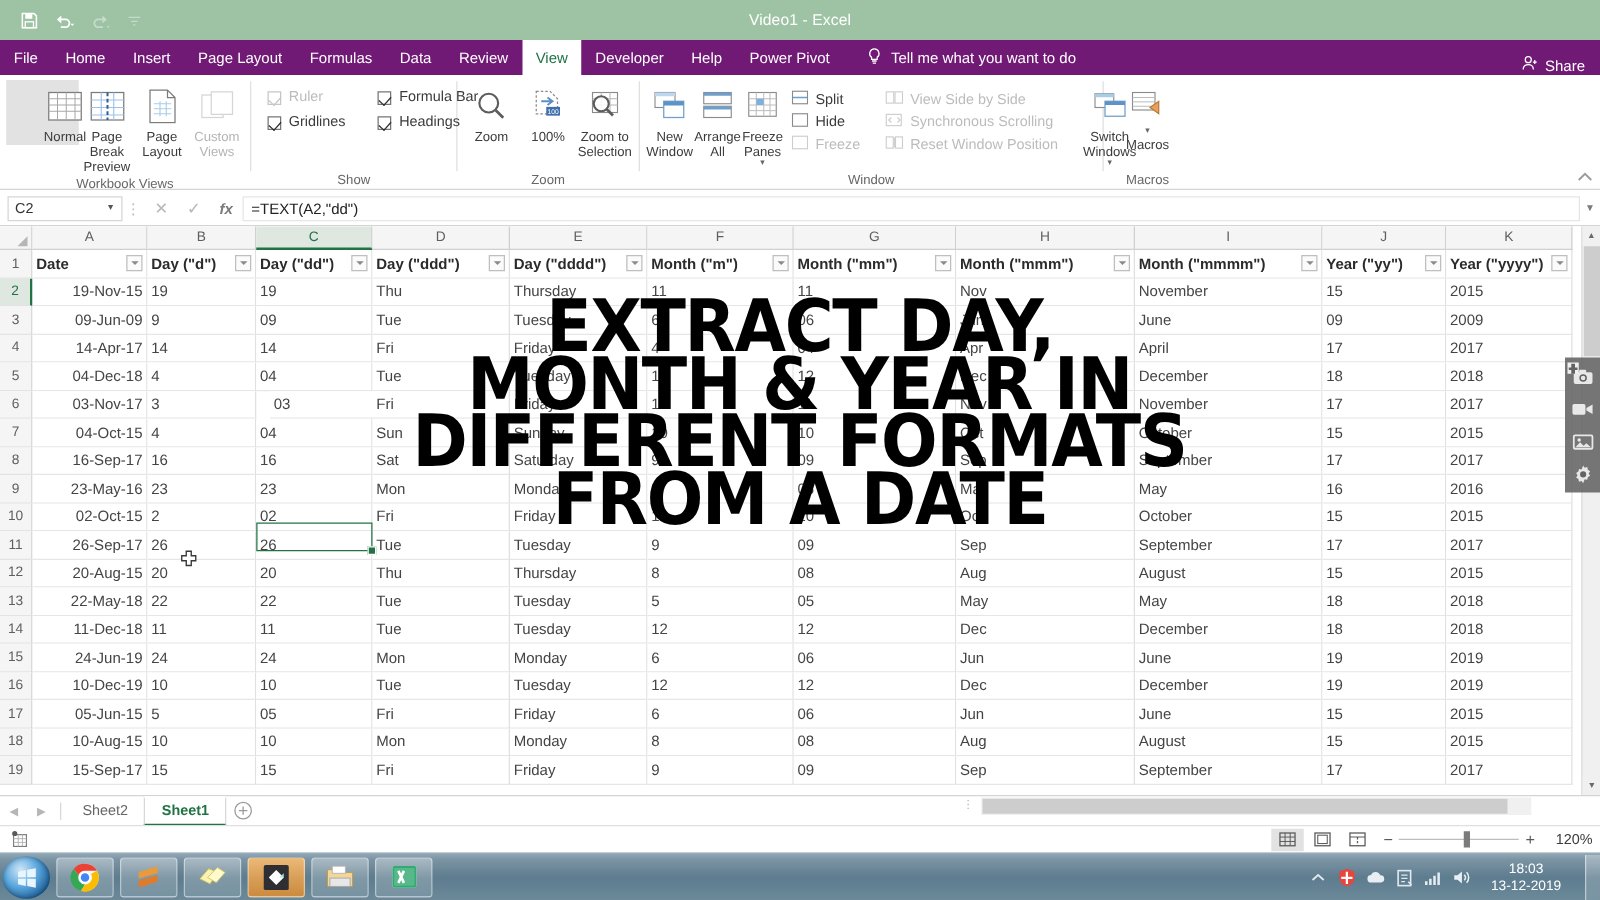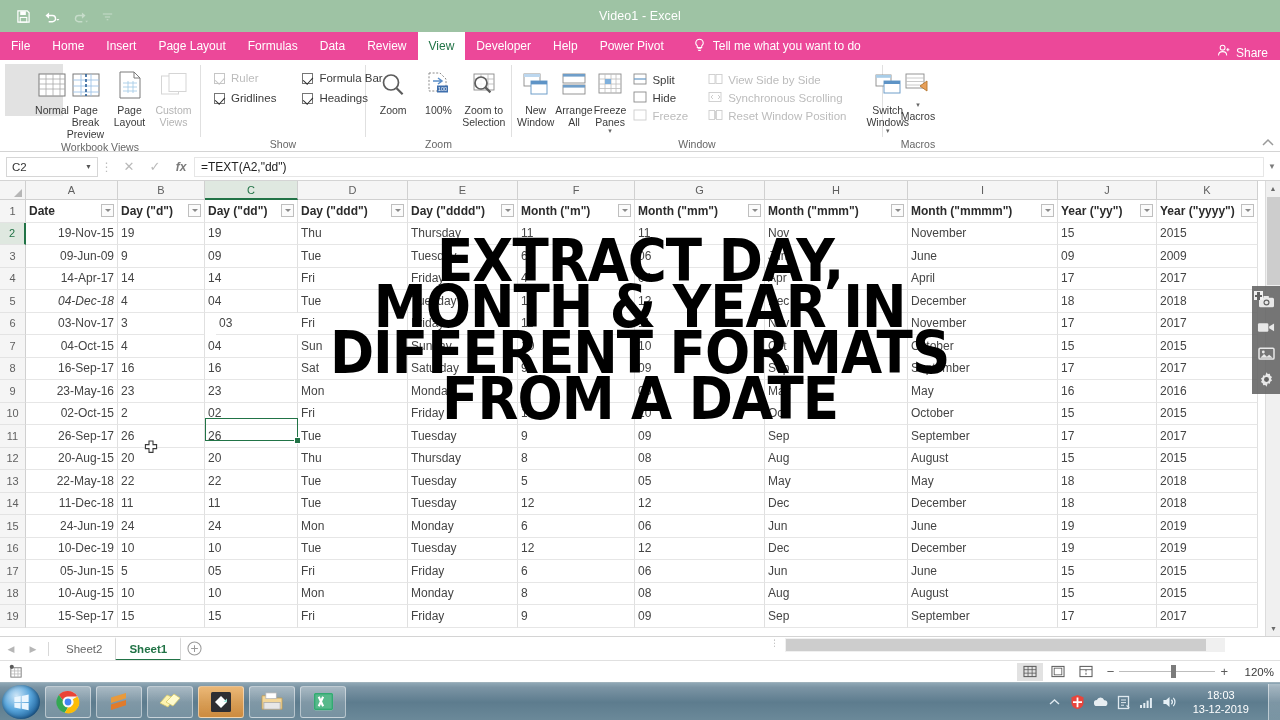--- a/index.html
+++ b/index.html
@@ -33,21 +33,21 @@
   .signin {
     color:#ffffff; font-size:12px; border:1px solid rgba(255,255,255,.75);
     background:rgba(255,255,255,.20);
     padding:2px 11px; margin-right:14px; border-radius:1px; line-height:16px;
   }
   .tb-icon { width:44px; height:32px; display:flex; align-items:center; justify-content:center; color:#fff; }
 
   
   .tabsbar {
     position:absolute; left:0; top:32px; width:1280px; height:28px;
-    background:#ec4899; display:flex; align-items:stretch;
+    background:#701a75; display:flex; align-items:stretch;
   }
   .rtab {
     padding:0 11px; display:flex; align-items:center;
     font-size:12px; color:#ffffff; height:28px; white-space:nowrap;
   }
   .rtab.active { background:#ffffff; color:#217346; }
   .tellme { display:flex; align-items:center; gap:7px; margin-left:18px; color:#ffffff; font-size:12px;}
   .share { position:absolute; right:12px; top:0; height:28px; display:flex; align-items:flex-end; gap:5px; color:#fff; font-size:12px; }
 
   
@@ -694,21 +694,21 @@
           <div class="gcell" style="left: 272px; width: 110px;">Fri</div>
           <div class="gcell" style="left: 382px; width: 110px;">Friday</div>
           <div class="gcell" style="left: 492px; width: 117px;">4</div>
           <div class="gcell" style="left: 609px; width: 130px;">04</div>
           <div class="gcell" style="left: 739px; width: 143px;">Apr</div>
           <div class="gcell" style="left: 882px; width: 150px;">April</div>
           <div class="gcell" style="left: 1032px; width: 99px;">17</div>
           <div class="gcell" style="left: 1131px; width: 101px;">2017</div>
         </div>
         <div class="grow">
-          <div class="gcell right" style="left: 0px; width: 92px; font-style: italic;">04-Dec-18</div>
+          <div class="gcell right" style="left: 0px; width: 92px;">04-Dec-18</div>
           <div class="gcell" style="left: 92px; width: 87px;">4</div>
           <div class="gcell" style="left: 179px; width: 93px;">04</div>
           <div class="gcell" style="left: 272px; width: 110px;">Tue</div>
           <div class="gcell" style="left: 382px; width: 110px;">Tuesday</div>
           <div class="gcell" style="left: 492px; width: 117px;">12</div>
           <div class="gcell" style="left: 609px; width: 130px;">12</div>
           <div class="gcell" style="left: 739px; width: 143px;">Dec</div>
           <div class="gcell" style="left: 882px; width: 150px;">December</div>
           <div class="gcell" style="left: 1032px; width: 99px;">18</div>
           <div class="gcell" style="left: 1131px; width: 101px;">2018</div>

